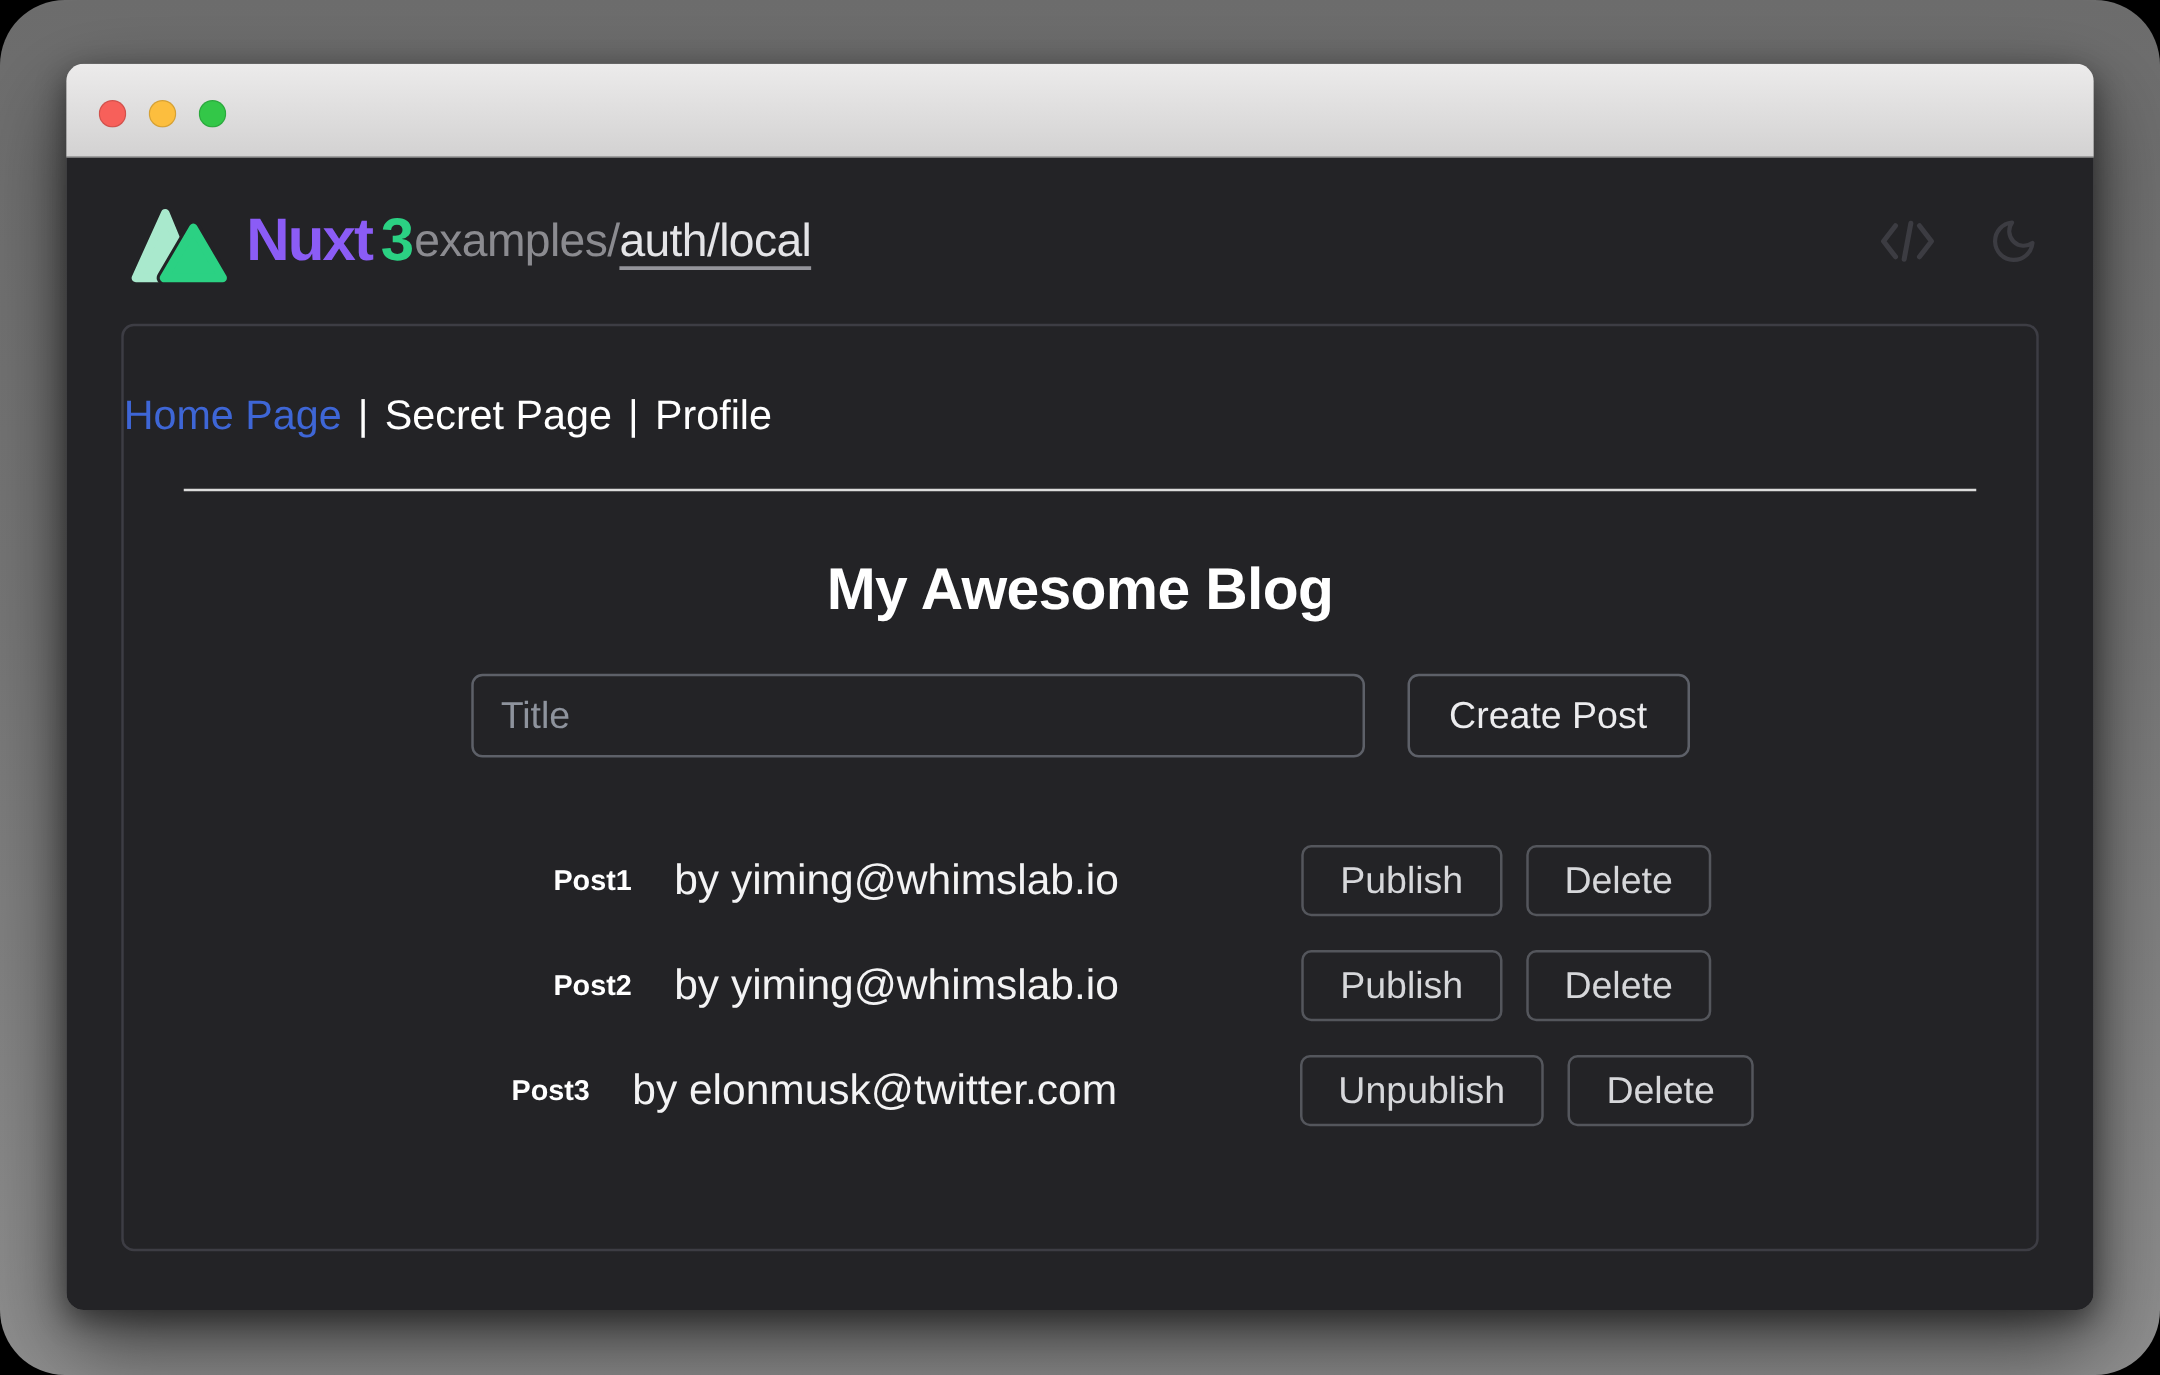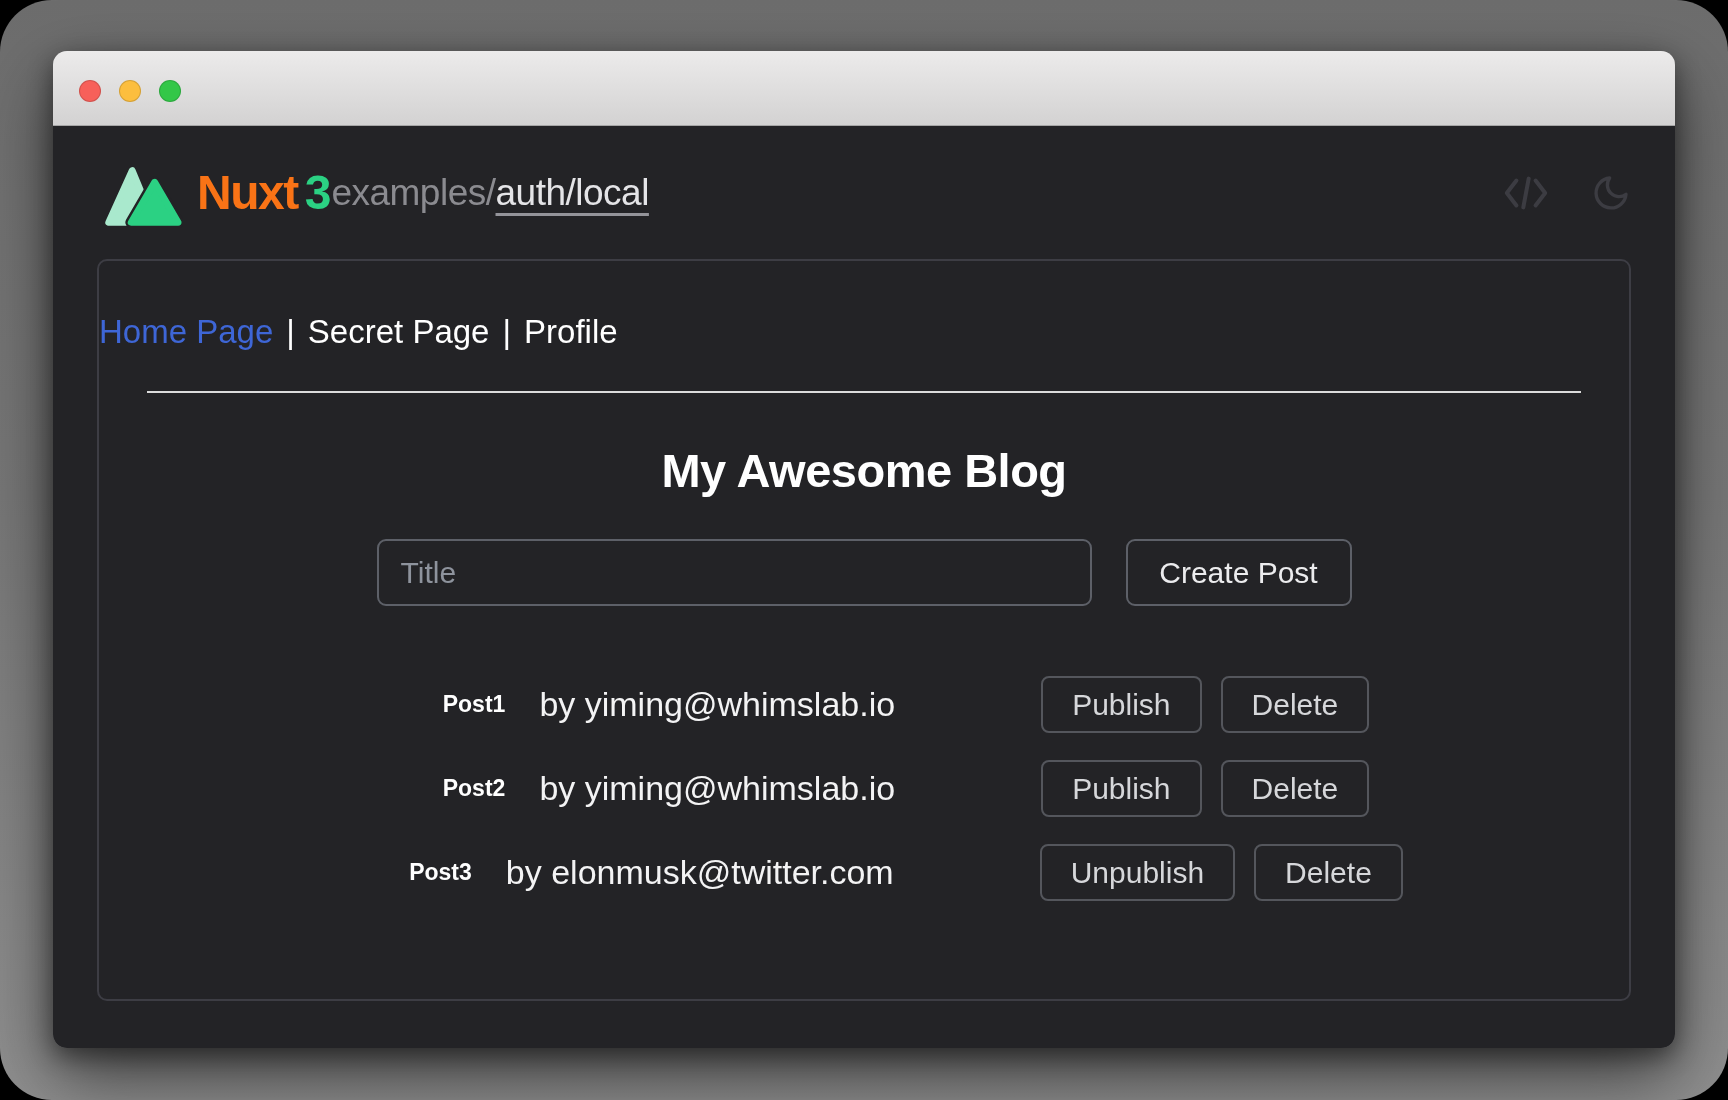--- a/index.html
+++ b/index.html
@@ -23,21 +23,21 @@
   .light.yellow { background:var(--traffic-yellow); }
   .light.green  { background:var(--traffic-green); }
 
   .chrome-body { height:922px; background:#232326; color:#fff; display:flex; flex-direction:column; }
 
   
   .app-header { height:133px; flex:none; display:flex; align-items:center;
                 justify-content:space-between; padding:0 44px; }
   .brand-group { display:flex; align-items:center; }
   .logo-svg { width:86px; height:66px; margin-right:14px; margin-top:4px; }
-  .brand { font-size:48px; font-weight:700; color:#f97316; letter-spacing:-1.5px;text-align:center; }
+  .brand { font-size:48px; font-weight:700; color:#8b5cf6; letter-spacing:-1.5px;text-align:center; }
   .brand-version { font-size:48px; font-weight:700; color:var(--nuxt-green); margin-left:7px; }
   .breadcrumb { font-size:37px; color:#8b8b90; letter-spacing:-.5px; }
   .breadcrumb-link { color:#e4e4e7; cursor:pointer; text-decoration:underline;
                      text-decoration-color:#94949a; text-decoration-thickness:3px;
                      text-underline-offset:8px; }
   .header-icons { display:flex; align-items:center; gap:42px; }
   .hicon { cursor:pointer; }
   .hicon svg { display:block; stroke:#3c3c42; }
 
   

